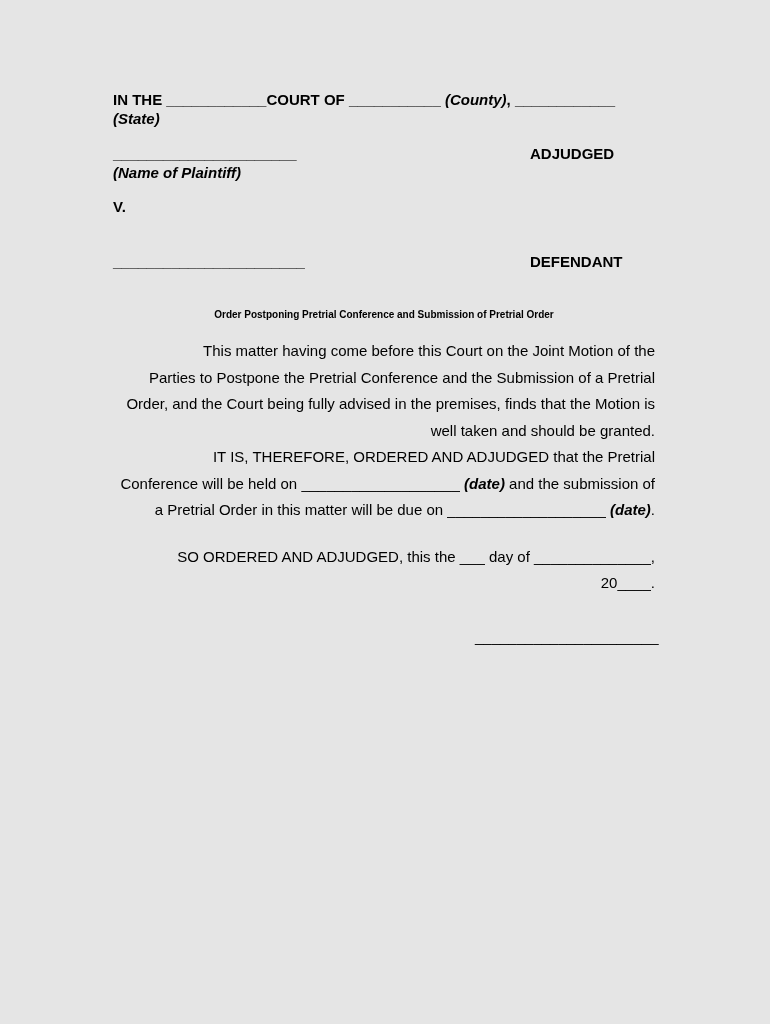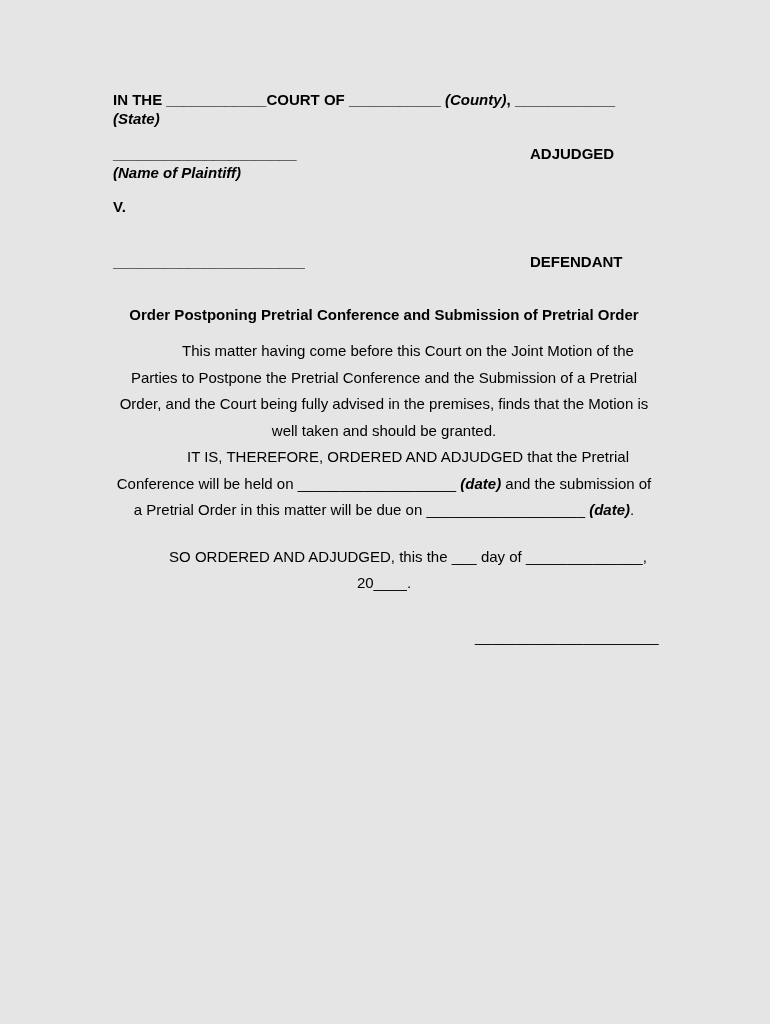--- a/index.html
+++ b/index.html
@@ -39,31 +39,31 @@
   .name-line {
     font-weight: bold;
     font-style: italic;
     line-height: 19px;
     margin: 0 0 15px 0;
   }
   .versus-row { margin-bottom: 36px; }
   .defendant-row { margin-bottom: 34px; }
   .bi { font-weight: bold; font-style: italic; }
   .doc-title {
-    font-size: 15px;
+    font-size: 10px;
     font-weight: bold;
     text-align: center;
     line-height: 19px;
     margin: 0 0 14px 0;
   }
   .body-para {
     margin: 0;
     line-height: 26.5px;
     text-indent: 48px;
-    text-align: center;
+    text-align: right;
   }
   .so-ordered { margin-top: 20px; }
   .signature-block {
     margin-top: 30px;
     margin-left: 362px;
     line-height: 19px;
   }
 </style>
 </head>
 <body>

